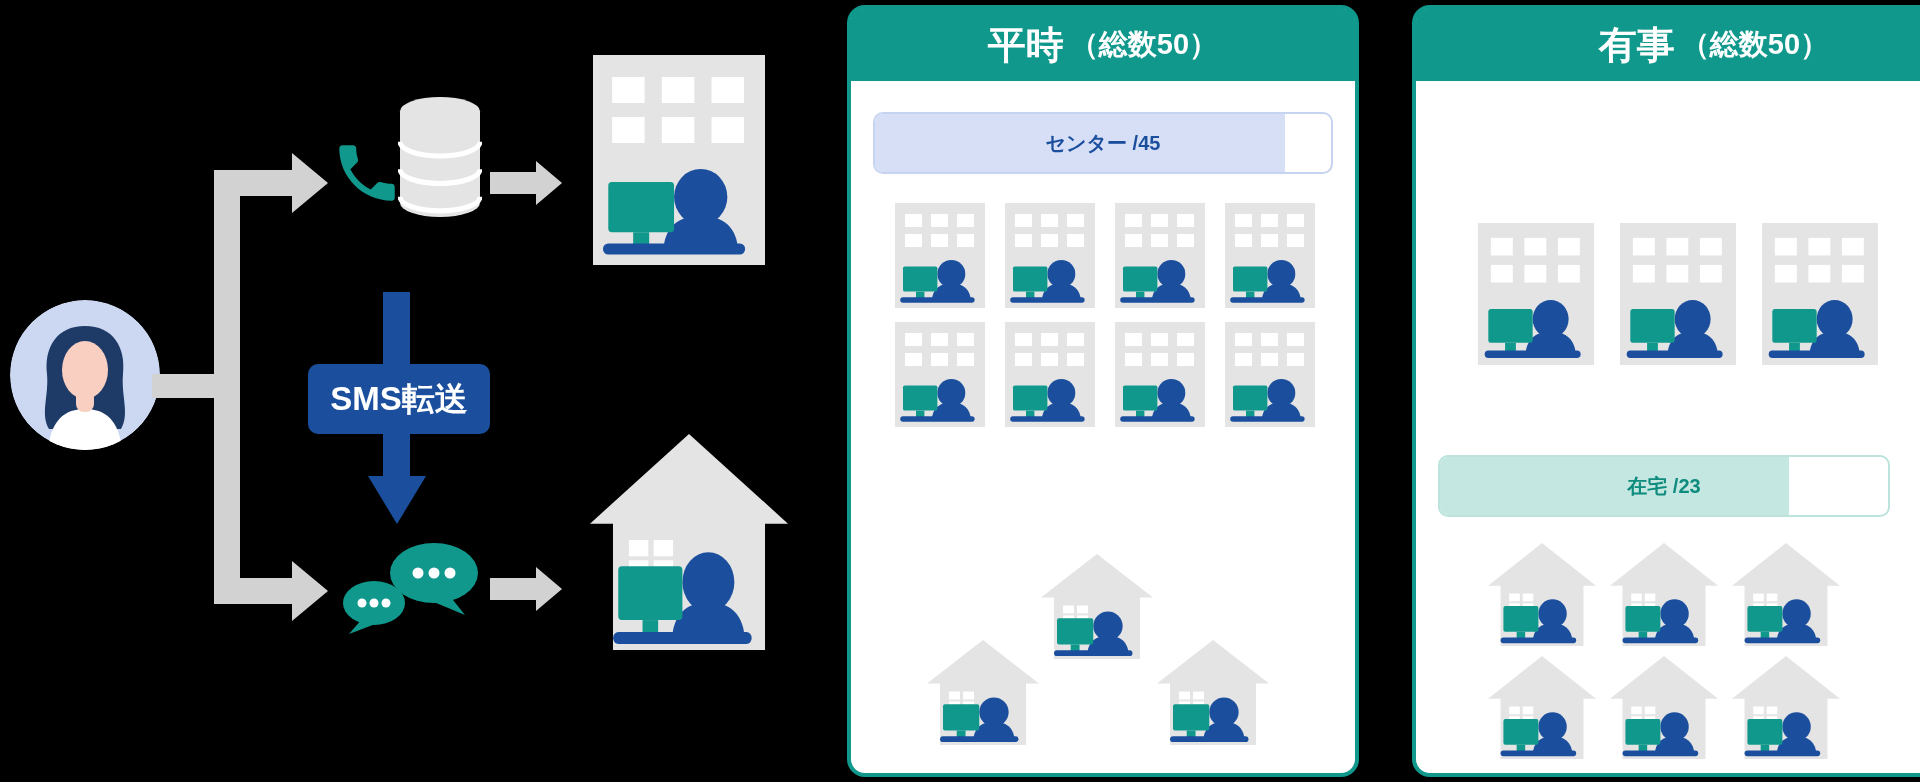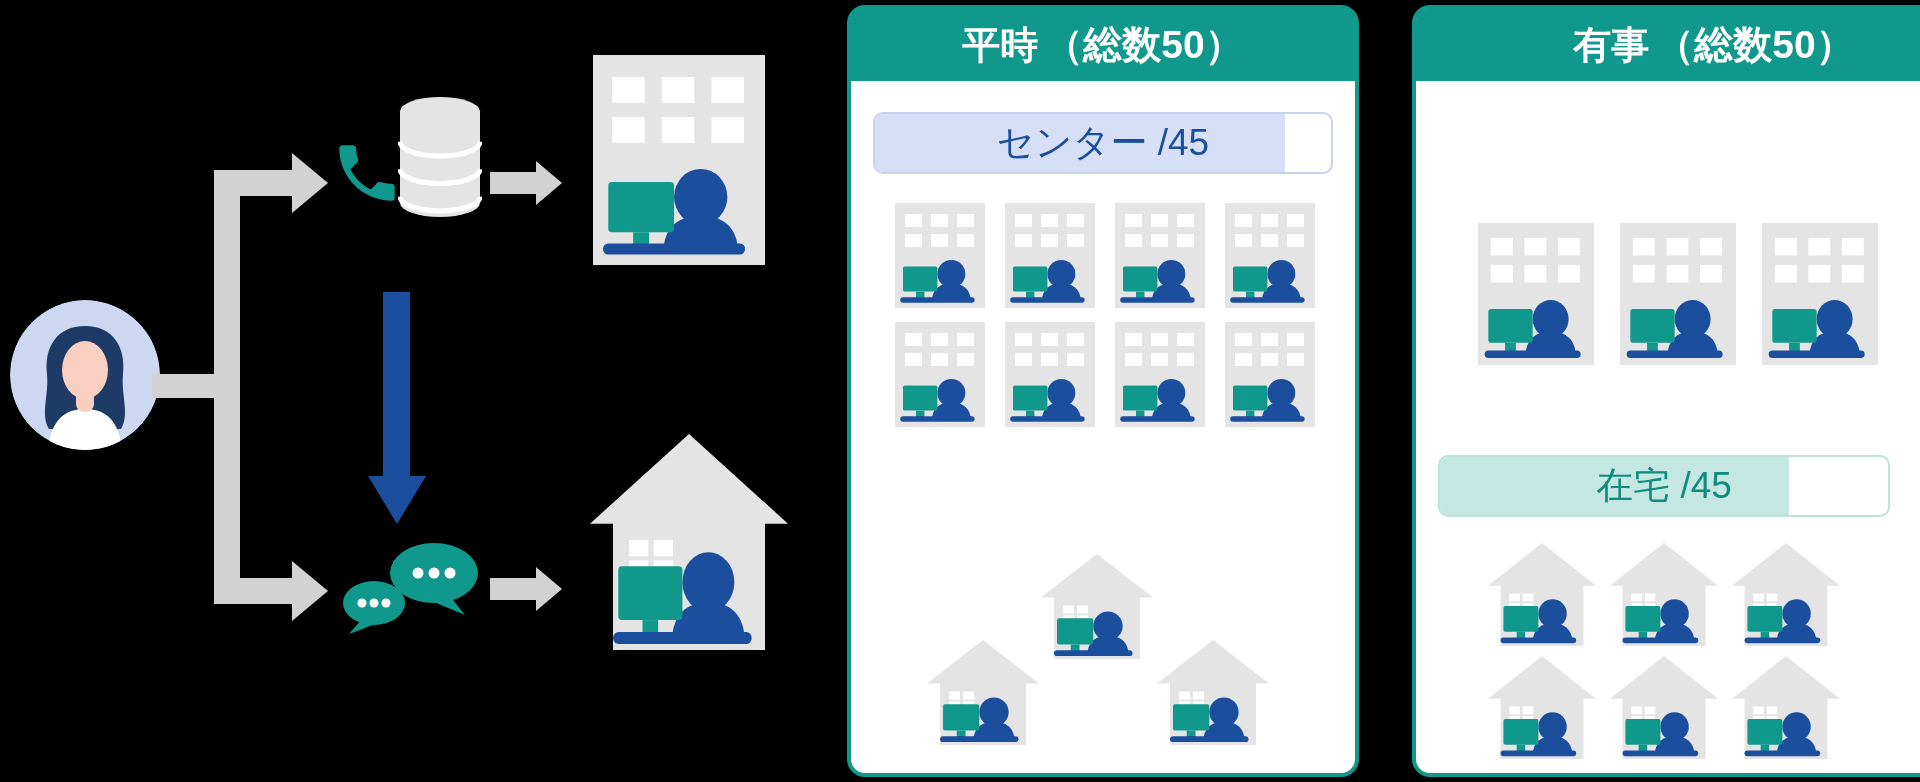--- a/index.html
+++ b/index.html
@@ -28,27 +28,27 @@
 
   
   .panel{position:absolute;top:5px;height:772px;background:#fff;
          border:4px solid var(--teal);border-radius:18px;}
   .panel-1{left:847px;width:512px;}
   .panel-2{left:1412px;width:604px;}
   .panel-header{position:absolute;top:0;left:0;right:0;height:72px;background:var(--teal);
                 border-radius:12px 12px 0 0;color:#fff;font-weight:bold;
                 display:flex;align-items:center;justify-content:center;}
   .title-main{font-size:38px;}
-  .title-sub{font-size:39px;margin-left:6px;}
+  .title-sub{font-size:29px;margin-left:6px;}
   .bar{position:absolute;left:22px;height:62px;background:#fff;border-radius:10px;
        overflow:hidden;display:flex;align-items:center;justify-content:center;}
   .panel-1 .bar{width:460px;} .panel-2 .bar{width:452px;}
   .bar-top{top:103px;} .bar-bottom{top:446px;}
   .bar .fill{position:absolute;left:0;top:0;bottom:0;}
-  .bar .bar-label{position:relative;font-size:37px;font-weight:normal;}
+  .bar .bar-label{position:relative;font-size:20px;font-weight:bold;}
   .bar-center{border:2px solid var(--periwinkle-border);}
   .bar-center .fill{background:var(--periwinkle);}
   .bar-center .bar-label{color:var(--navy);}
   .bar-home{border:2px solid var(--teal-border);}
   .bar-home .fill{background:var(--teal-light);}
   .bar-home .bar-label{color:var(--teal-text);}
   .icon-cell svg{width:100%;height:100%;display:block;}
   .p1-buildings{position:absolute;left:44px;top:194px;display:grid;
                 grid-template-columns:repeat(4,90px);grid-auto-rows:105px;column-gap:20px;row-gap:14px;}
   .p2-buildings{position:absolute;left:62px;top:214px;display:grid;
@@ -162,20 +162,23 @@
       </svg>
   </div>
   <div class="abs flow-icon" style="left:593px;top:55px;width:172px;height:210px;">
     <svg viewBox="0 0 90 105" preserveAspectRatio="none">
         <use href="#g-office"></use>
       </svg>
   </div>
 
   <div class="blue-shaft"></div>
   <div class="blue-head"></div>
+  <div class="sms-box">
+    <span>SMS転送</span>
+  </div>
 
   <div class="abs flow-icon" style="left:337px;top:540px;width:145px;height:95px;">
     <svg viewBox="0 0 145 95">
         <use href="#g-chat"></use>
       </svg>
   </div>
   <div class="abs flow-icon" style="left:490px;top:567px;width:72px;height:44px;">
     <svg viewBox="0 0 72 44">
         <use href="#g-arrow-right"></use>
       </svg>
@@ -280,21 +283,21 @@
       </div>
         <div class="icon-cell">
         <svg viewBox="0 0 90 105" preserveAspectRatio="none">
             <use href="#g-office"></use>
           </svg>
       </div>
       </div>
 
     <div class="bar bar-bottom bar-home">
       <div class="fill" style="width: 78%;"></div>
-      <span class="bar-label">在宅 /45</span>
+      <span class="bar-label">在宅 /23</span>
     </div>
 
     <div class="p2-homes">
       <div class="icon-cell">
         <svg viewBox="0 0 112 106" preserveAspectRatio="none">
             <use href="#g-home"></use>
           </svg>
       </div>
     <div class="icon-cell">
         <svg viewBox="0 0 112 106" preserveAspectRatio="none">

